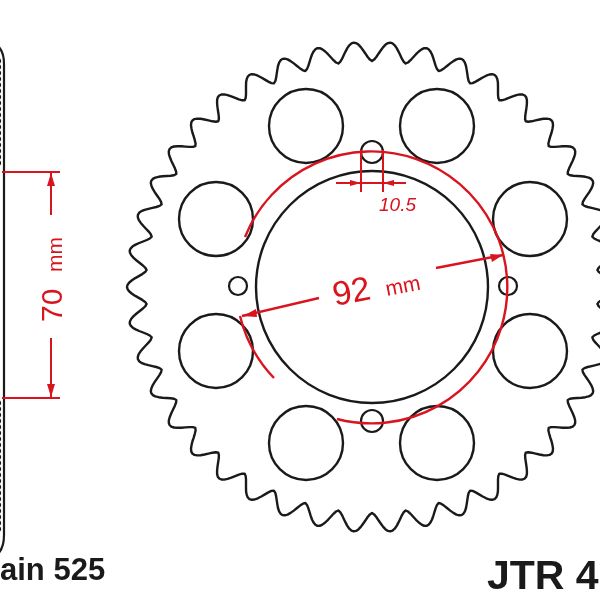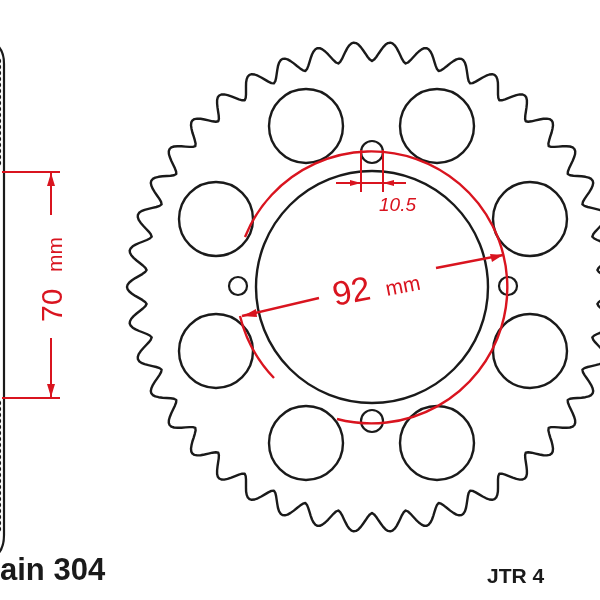--- a/index.html
+++ b/index.html
@@ -1,20 +1,20 @@
 <!DOCTYPE html>
 <html><head>
 <meta charset="utf-8">
 <style>
   html, body { margin: 0; padding: 0; background: #ffffff; }
   body { width: 600px; height: 600px; overflow: hidden; position: relative; font-family: "Liberation Sans", sans-serif; }
   #drawing { position: absolute; left: 0; top: 0; width: 600px; height: 600px; }
   .label { position: absolute; font-family: "Liberation Sans", sans-serif; font-weight: bold; color: #1a1a1a; white-space: nowrap; }
   #chain-label { left: 0; top: 552px; font-size: 31px; transform: translateX(-14px); letter-spacing: 0px; }
-  #model-label { left: 487px; top: 564px; font-size: 21px; }
+  #model-label { left: 487px; top: 552px; font-size: 41px; }
 </style>
 </head>
 <body>
 
 <svg id="drawing" viewBox="0 0 600 600" xmlns="http://www.w3.org/2000/svg">
 
   <g fill="none" stroke="#1a1a1a" stroke-width="2.2">
     <path d="M -20 40 Q 4 40 4 64 L 4 535 Q 4 560 -20 560"></path>
     <line x1="-2" y1="40" x2="-2" y2="560"></line>
 
@@ -76,14 +76,14 @@
   <g stroke="#d9141f" stroke-width="2" fill="#d9141f">
     <line x1="361" y1="150" x2="361" y2="192"></line>
     <line x1="383" y1="150" x2="383" y2="192"></line>
     <line x1="336" y1="183" x2="406" y2="183"></line>
     <polygon points="361,183 350,180 350,186" stroke="none"></polygon>
     <polygon points="383,183 394,180 394,186" stroke="none"></polygon>
   </g>
   <text id="t105" x="379" y="211" fill="#d9141f" font-family="Liberation Sans, sans-serif" font-size="19" font-style="italic">10.5</text>
 </svg>
 
-<div id="chain-label" class="label" style="transform: none;">ain 304</div>
+<div id="chain-label" class="label" style="transform: none;">ain 525</div>
 <div id="model-label" class="label">JTR 4</div>
 
 </body></html>

